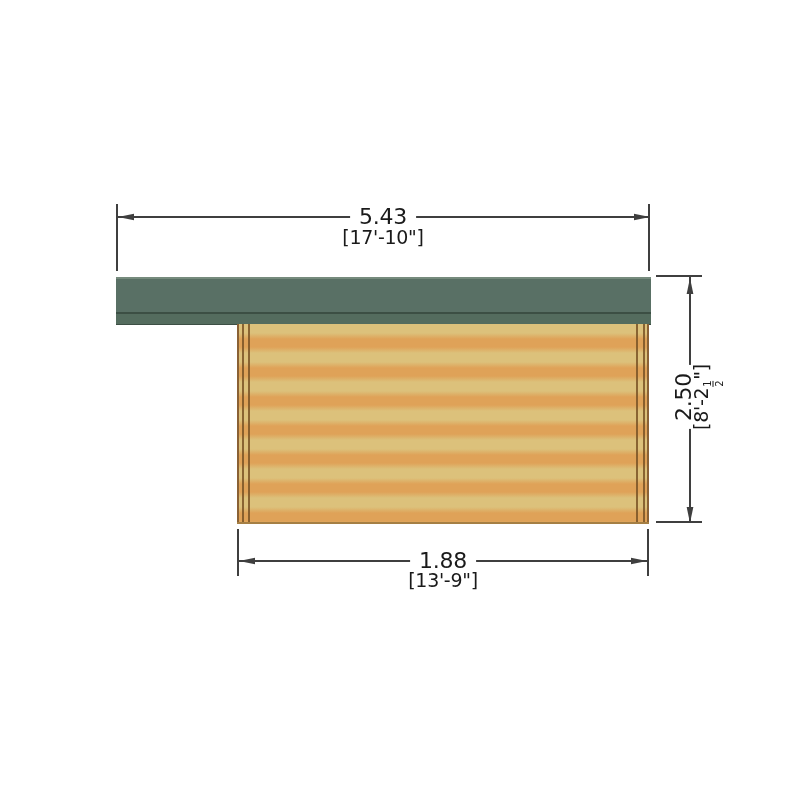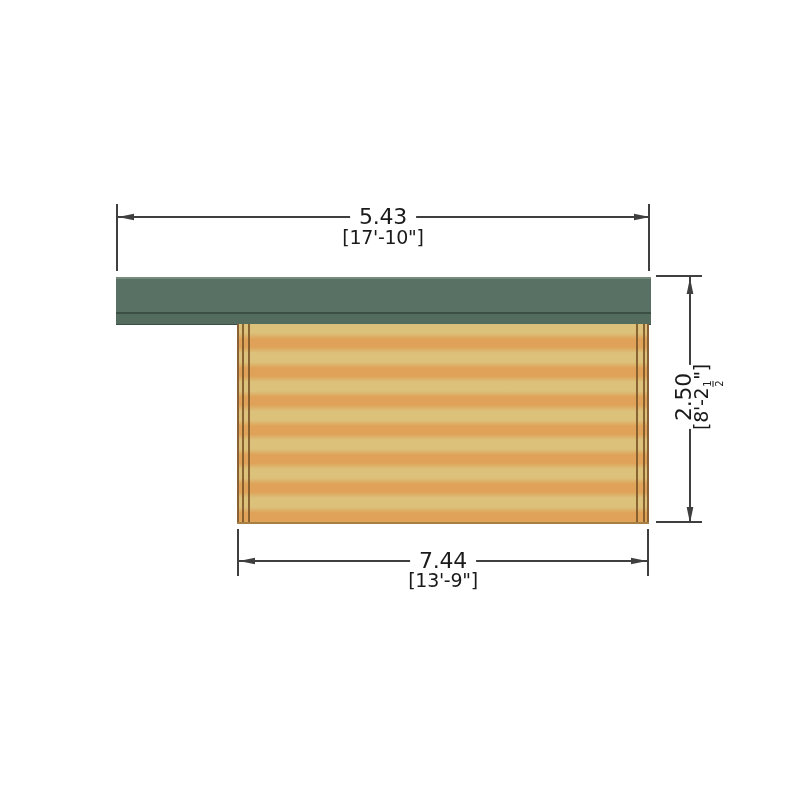--- a/index.html
+++ b/index.html
@@ -117,21 +117,21 @@
     <div class="dim-text metric on-line hcenter top-m">5.43</div>
     <div class="dim-text imperial hcenter top-i">[17'-10"]</div>
   </div>
 
   <div>
     <div class="ext bot-l"></div>
     <div class="ext bot-r"></div>
     <div class="dline bot"></div>
     <div class="arrow a-left bot-l"></div>
     <div class="arrow a-right bot-r"></div>
-    <div class="dim-text metric on-line hcenter bot-m">7.44</div>
+    <div class="dim-text metric on-line hcenter bot-m">1.88</div>
     <div class="dim-text imperial hcenter bot-i">[13'-9"]</div>
   </div>
 
   <div>
     <div class="ext rt-top"></div>
     <div class="ext rt-bot"></div>
     <div class="dline rt"></div>
     <div class="arrow a-up rt-up"></div>
     <div class="arrow a-down rt-down"></div>
     <div class="vlabel metric rt-m">2.50</div>

